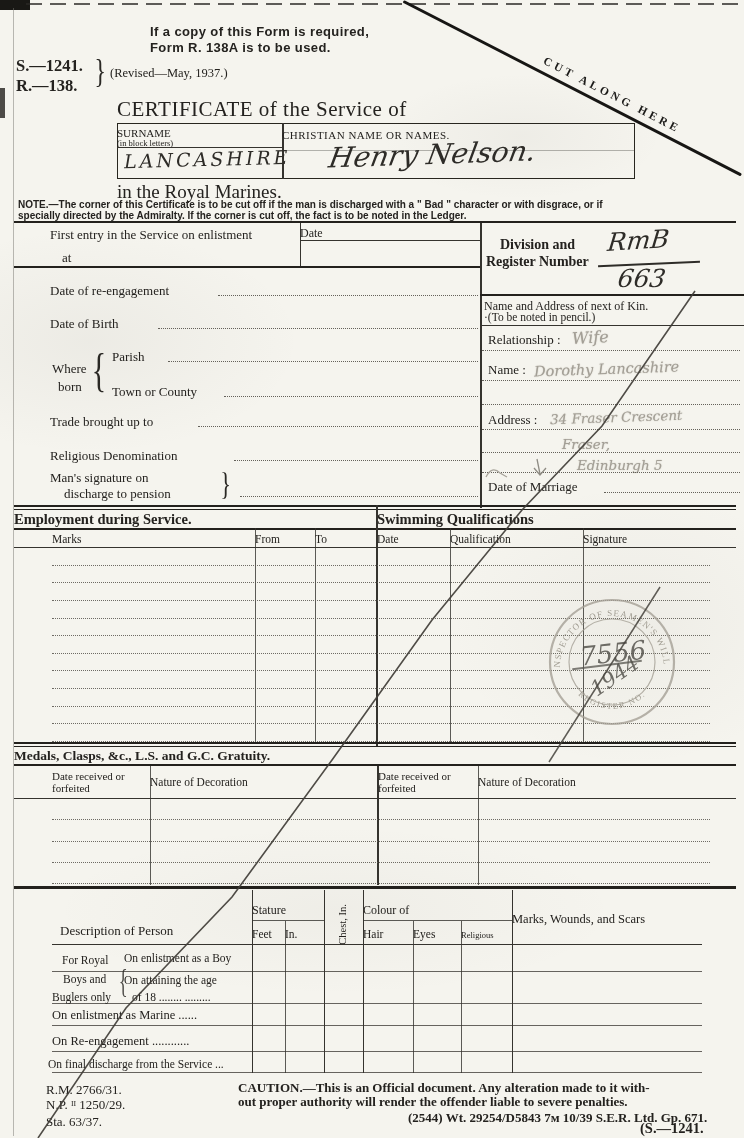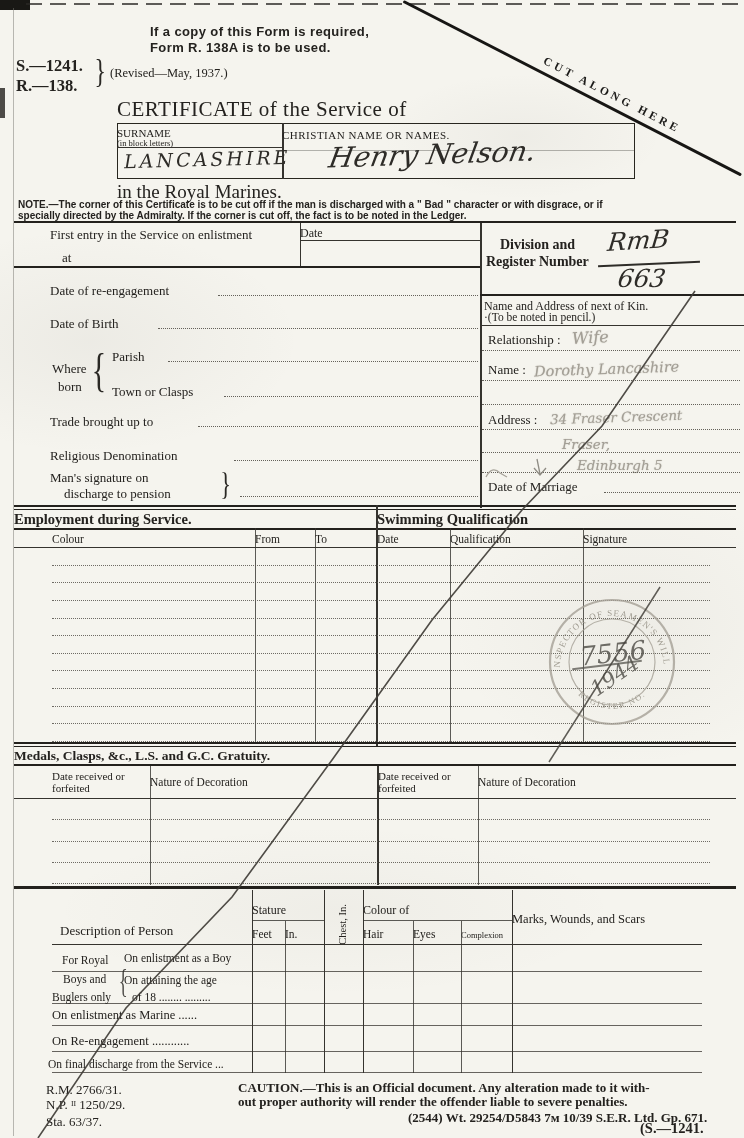--- a/index.html
+++ b/index.html
@@ -110,37 +110,37 @@
   <div class="t" style="left:488px;top:479px;">Date of Marriage</div>
   <div class="dot" style="left:604px;top:492px;width:136px;"></div>
 
   <div class="t" style="left:50px;top:316px;">Date of Birth</div>
   <div class="dot" style="left:158px;top:328px;width:320px;"></div>
   <div class="t" style="left:52px;top:361px;">Where</div>
   <div class="t" style="left:58px;top:379px;">born</div>
   <div class="brace" style="left:88px;top:344px;font-size:46px;transform:scaleX(.65);font-weight:200;">{</div>
   <div class="t" style="left:112px;top:349px;">Parish</div>
   <div class="dot" style="left:168px;top:361px;width:310px;"></div>
-  <div class="t" style="left:112px;top:384px;">Town or Clasps</div>
+  <div class="t" style="left:112px;top:384px;">Town or County</div>
   <div class="dot" style="left:224px;top:396px;width:254px;"></div>
   <div class="t" style="left:50px;top:414px;">Trade brought up to</div>
   <div class="dot" style="left:198px;top:426px;width:280px;"></div>
   <div class="t" style="left:50px;top:448px;">Religious Denomination</div>
   <div class="dot" style="left:234px;top:460px;width:244px;"></div>
   <div class="t" style="left:50px;top:470px;">Man's signature on</div>
   <div class="t" style="left:64px;top:486px;">discharge to pension</div>
   <div class="brace" style="left:218px;top:466px;font-size:32px;transform:scaleX(.7);">}</div>
   <div class="dot" style="left:240px;top:496px;width:238px;"></div>
 
   <div class="dbl" style="left:14px;top:505px;width:722px;"></div>
   <div class="tc b" style="left:14px;top:511px;width:363px;font-size:14.5px;">Employment during Service.</div>
-  <div class="tc b" style="left:377px;top:511px;width:359px;font-size:14.5px;">Swimming Qualification</div>
+  <div class="tc b" style="left:377px;top:511px;width:359px;font-size:14.5px;">Swimming Qualifications</div>
   <div class="hv" style="left:14px;top:528px;width:722px;"></div>
   <div class="vl" style="left:376px;top:505px;width:2px;height:241px;"></div>
-  <div class="tc" style="left:52px;top:533px;width:203px;font-size:11.5px;">Colour</div>
+  <div class="tc" style="left:52px;top:533px;width:203px;font-size:11.5px;">Marks</div>
   <div class="tc" style="left:255px;top:533px;width:60px;font-size:11.5px;">From</div>
   <div class="tc" style="left:315px;top:533px;width:62px;font-size:11.5px;">To</div>
   <div class="tc" style="left:377px;top:533px;width:73px;font-size:11.5px;">Date</div>
   <div class="tc" style="left:450px;top:533px;width:133px;font-size:11.5px;">Qualification</div>
   <div class="tc" style="left:583px;top:533px;width:127px;font-size:11.5px;">Signature</div>
   <div class="hl" style="left:14px;top:547px;width:722px;"></div>
   <div class="vl" style="left:255px;top:528px;height:214px;opacity:.8;"></div>
   <div class="vl" style="left:315px;top:528px;height:214px;opacity:.8;"></div>
   <div class="vl" style="left:450px;top:528px;height:214px;opacity:.8;"></div>
   <div class="vl" style="left:583px;top:528px;height:214px;opacity:.8;"></div>
@@ -202,21 +202,21 @@
   <div class="hl" style="left:252px;top:920px;width:72px;opacity:.8;"></div>
   <div style="position:absolute;left:320px;top:898px;width:44px;height:52px;display:flex;align-items:center;justify-content:center;">
     <span style="transform:rotate(-90deg);font-size:10.5px;white-space:nowrap;">Chest,  In.</span>
   </div>
   <div class="tc" style="left:363px;top:903px;width:149px;font-size:12px;">Colour of</div>
   <div class="hl" style="left:363px;top:920px;width:149px;opacity:.8;"></div>
   <div class="tc" style="left:252px;top:928px;width:33px;font-size:11.5px;">Feet</div>
   <div class="tc" style="left:285px;top:928px;width:39px;font-size:11.5px;">In.</div>
   <div class="tc" style="left:363px;top:928px;width:50px;font-size:11.5px;">Hair</div>
   <div class="tc" style="left:413px;top:928px;width:48px;font-size:11.5px;">Eyes</div>
-  <div class="tc" style="left:461px;top:930px;width:51px;font-size:8.5px;">Complexion</div>
+  <div class="tc" style="left:461px;top:930px;width:51px;font-size:8.5px;">Religious</div>
   <div class="tc" style="left:512px;top:912px;width:190px;font-size:12.5px;">Marks, Wounds, and Scars</div>
 
   <div class="vl" style="left:252px;top:890px;height:183px;"></div>
   <div class="vl" style="left:285px;top:921px;height:152px;opacity:.8;"></div>
   <div class="vl" style="left:324px;top:890px;height:183px;"></div>
   <div class="vl" style="left:363px;top:890px;height:183px;"></div>
   <div class="vl" style="left:413px;top:921px;height:152px;opacity:.8;"></div>
   <div class="vl" style="left:461px;top:921px;height:152px;opacity:.8;"></div>
   <div class="vl" style="left:512px;top:890px;height:183px;"></div>
 

